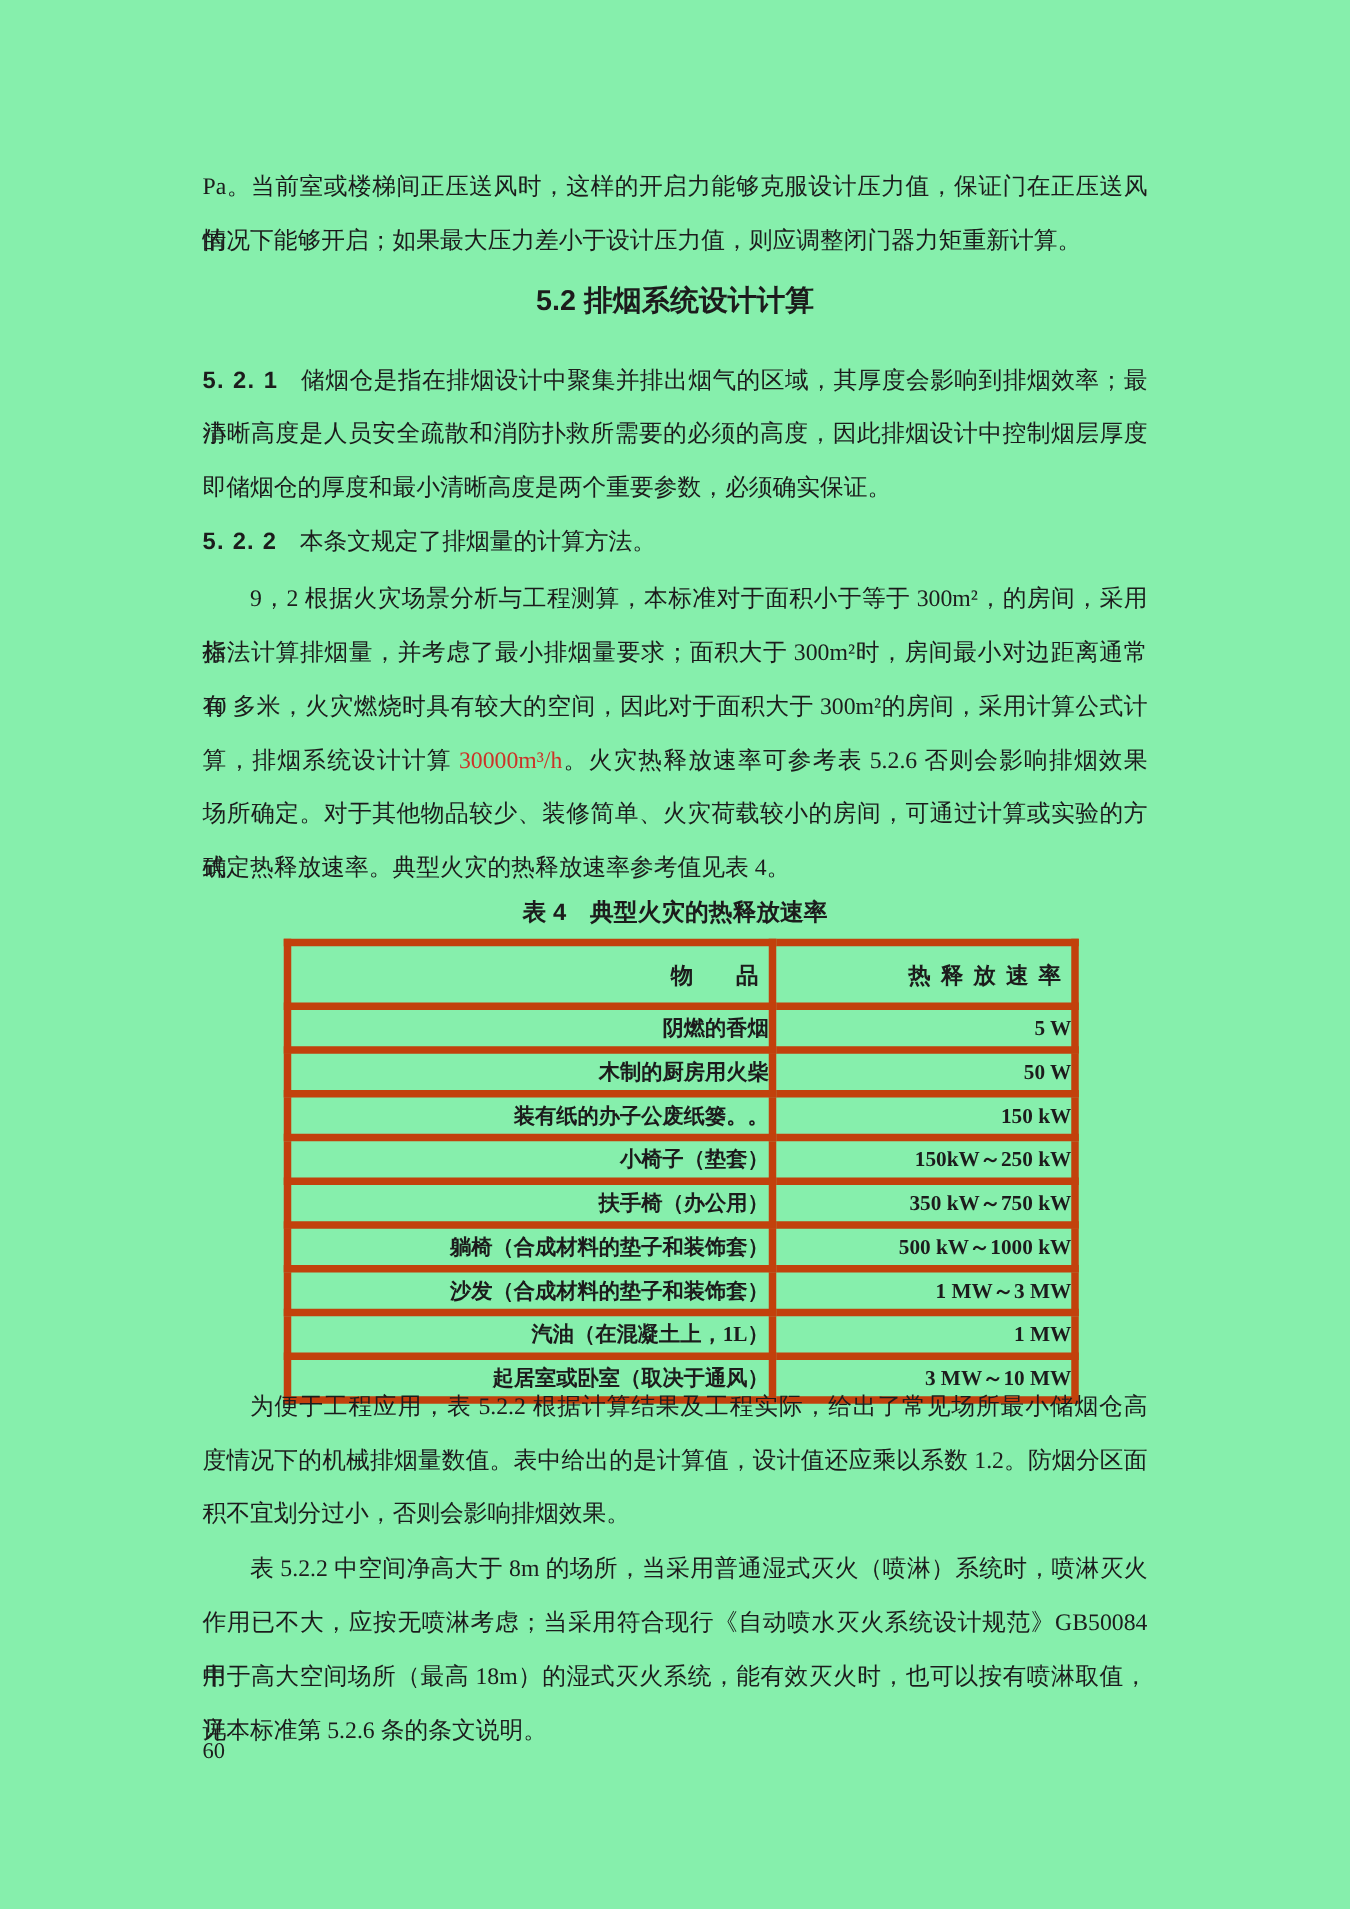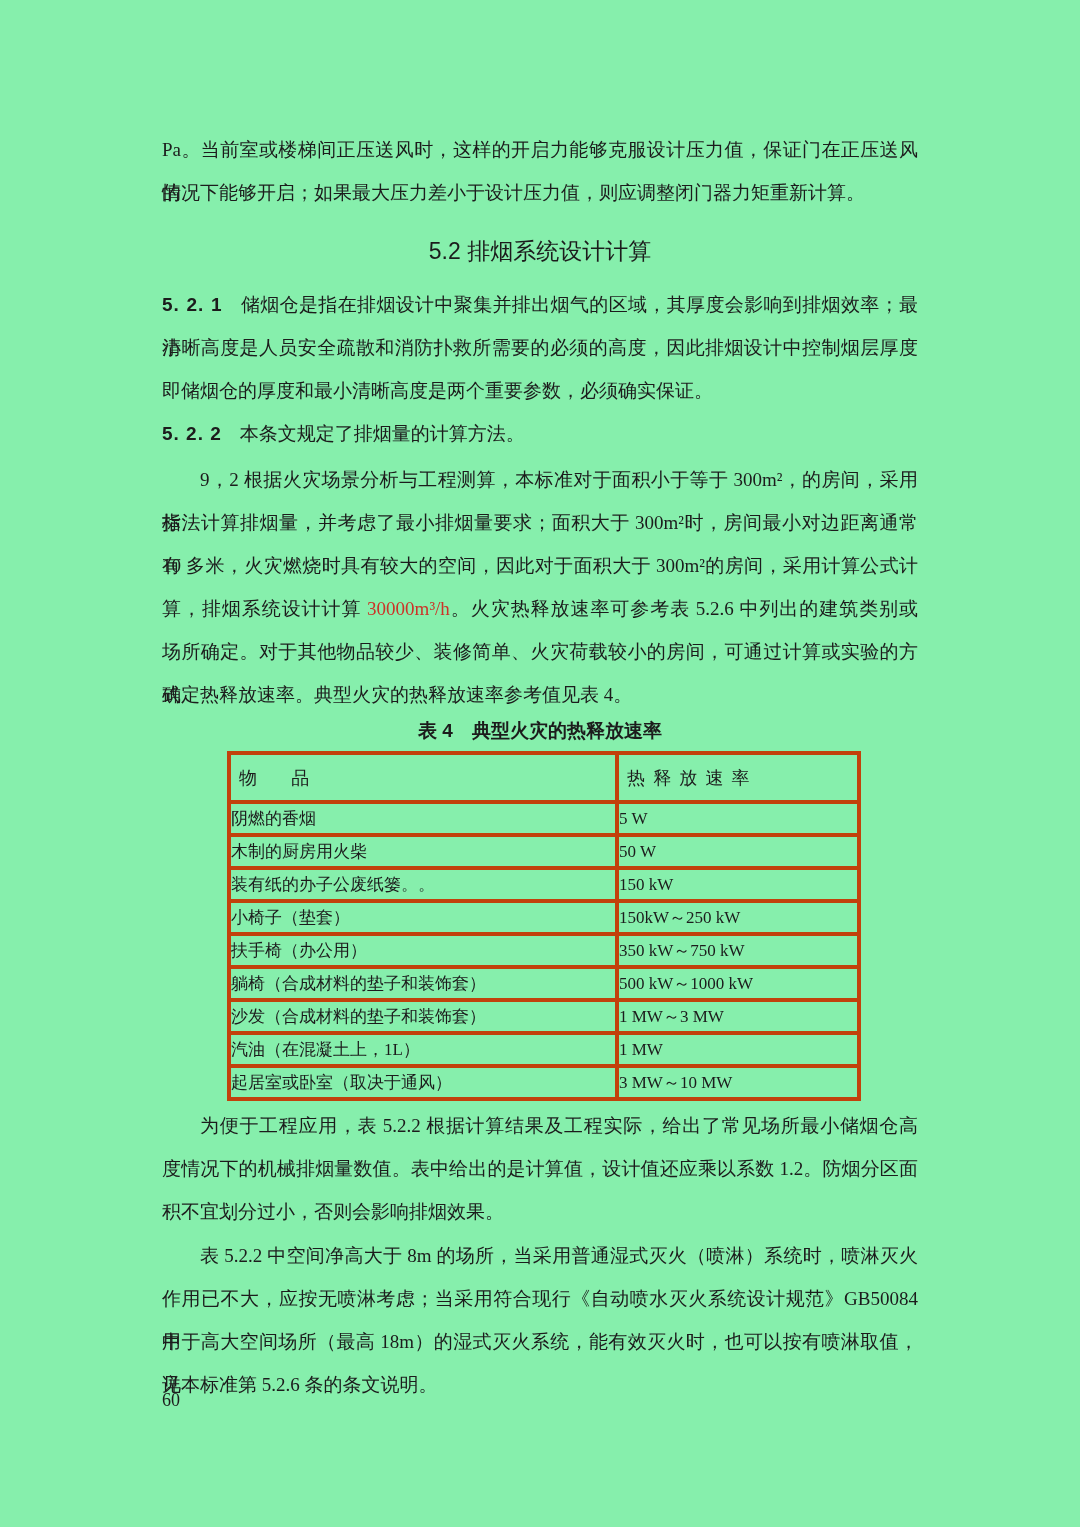--- a/index.html
+++ b/index.html
@@ -22,42 +22,42 @@
   .line.last{text-align:left;text-align-last:auto;}
   .line.indent{text-indent:2em;}
   .lbl{
     font-family:"Liberation Sans","DejaVu Sans",sans-serif;
     font-weight:bold;
     letter-spacing:1px;
     margin-right:18px;
   }
   .red{color:#cc3328;}
   .heading{
-    top:229px;
+    top:218px;
     line-height:44px;height:44px;
     text-align:center;text-align-last:center;
     font-family:"Liberation Sans","DejaVu Sans",sans-serif;
-    font-weight:normal;font-size:23px;
+    font-weight:bold;font-size:23px;
   }
   .table-title{
     top:712px;
     line-height:38px;height:38px;
     text-align:left;text-align-last:center;
     font-family:"Liberation Sans","DejaVu Sans",sans-serif;
     font-weight:bold;font-size:19px;
   }
   .hrr-table{
     position:absolute;top:751px;left:227px;
     border-collapse:collapse;table-layout:fixed;
     width:630px;
   }
   .hrr-table th,.hrr-table td{
-    border:4px solid #c2410c;
-    text-align:left;vertical-align:middle;
-    font-weight:normal;padding:0;
+    border:6px solid #c2410c;
+    text-align:right;vertical-align:middle;
+    font-weight:bold;padding:0;
   }
   .hrr-table thead th{
     height:45px;font-size:18px;
     letter-spacing:0.45em;padding-left:0.45em;
   }
   .hrr-table tbody td{height:29px;font-size:17px;}
   .page-number{
     top:1386px;
     text-align:left;text-align-last:auto;
     font-size:18px;line-height:28px;height:28px;
@@ -82,21 +82,21 @@
   </div>
 
   <div class="block" style="top:412px">
     <div class="line last"><span class="lbl">5. 2. 2</span><span>本条文规定了排烟量的计算方法。</span></div>
   </div>
 
   <div class="block" style="top:458px">
     <div class="line indent">9，2 根据火灾场景分析与工程测算，本标准对于面积小于等于 300m²，的房间，采用指</div>
     <div class="line">标法计算排烟量，并考虑了最小排烟量要求；面积大于 300m²时，房间最小对边距离通常有</div>
     <div class="line">10 多米，火灾燃烧时具有较大的空间，因此对于面积大于 300m²的房间，采用计算公式计</div>
-    <div class="line"><span>算，排烟系统设计计算 </span><span class="red">30000m³/h</span><span>。火灾热释放速率可参考表 5.2.6 中列出的建筑类别或</span></div>
+    <div class="line"><span>算，排烟系统设计计算 </span><span class="red">30000m³/h</span><span>。火灾热释放速率可参考表 5.2.6 否则会影响排烟效果</span></div>
     <div class="line">场所确定。对于其他物品较少、装修简单、火灾荷载较小的房间，可通过计算或实验的方式</div>
     <div class="line last">确定热释放速率。典型火灾的热释放速率参考值见表 4。</div>
   </div>
 
   <div class="block table-title">表 4　典型火灾的热释放速率</div>
 
   <table class="hrr-table">
     <colgroup>
         <col style="width:388px">
         <col style="width:242px">

